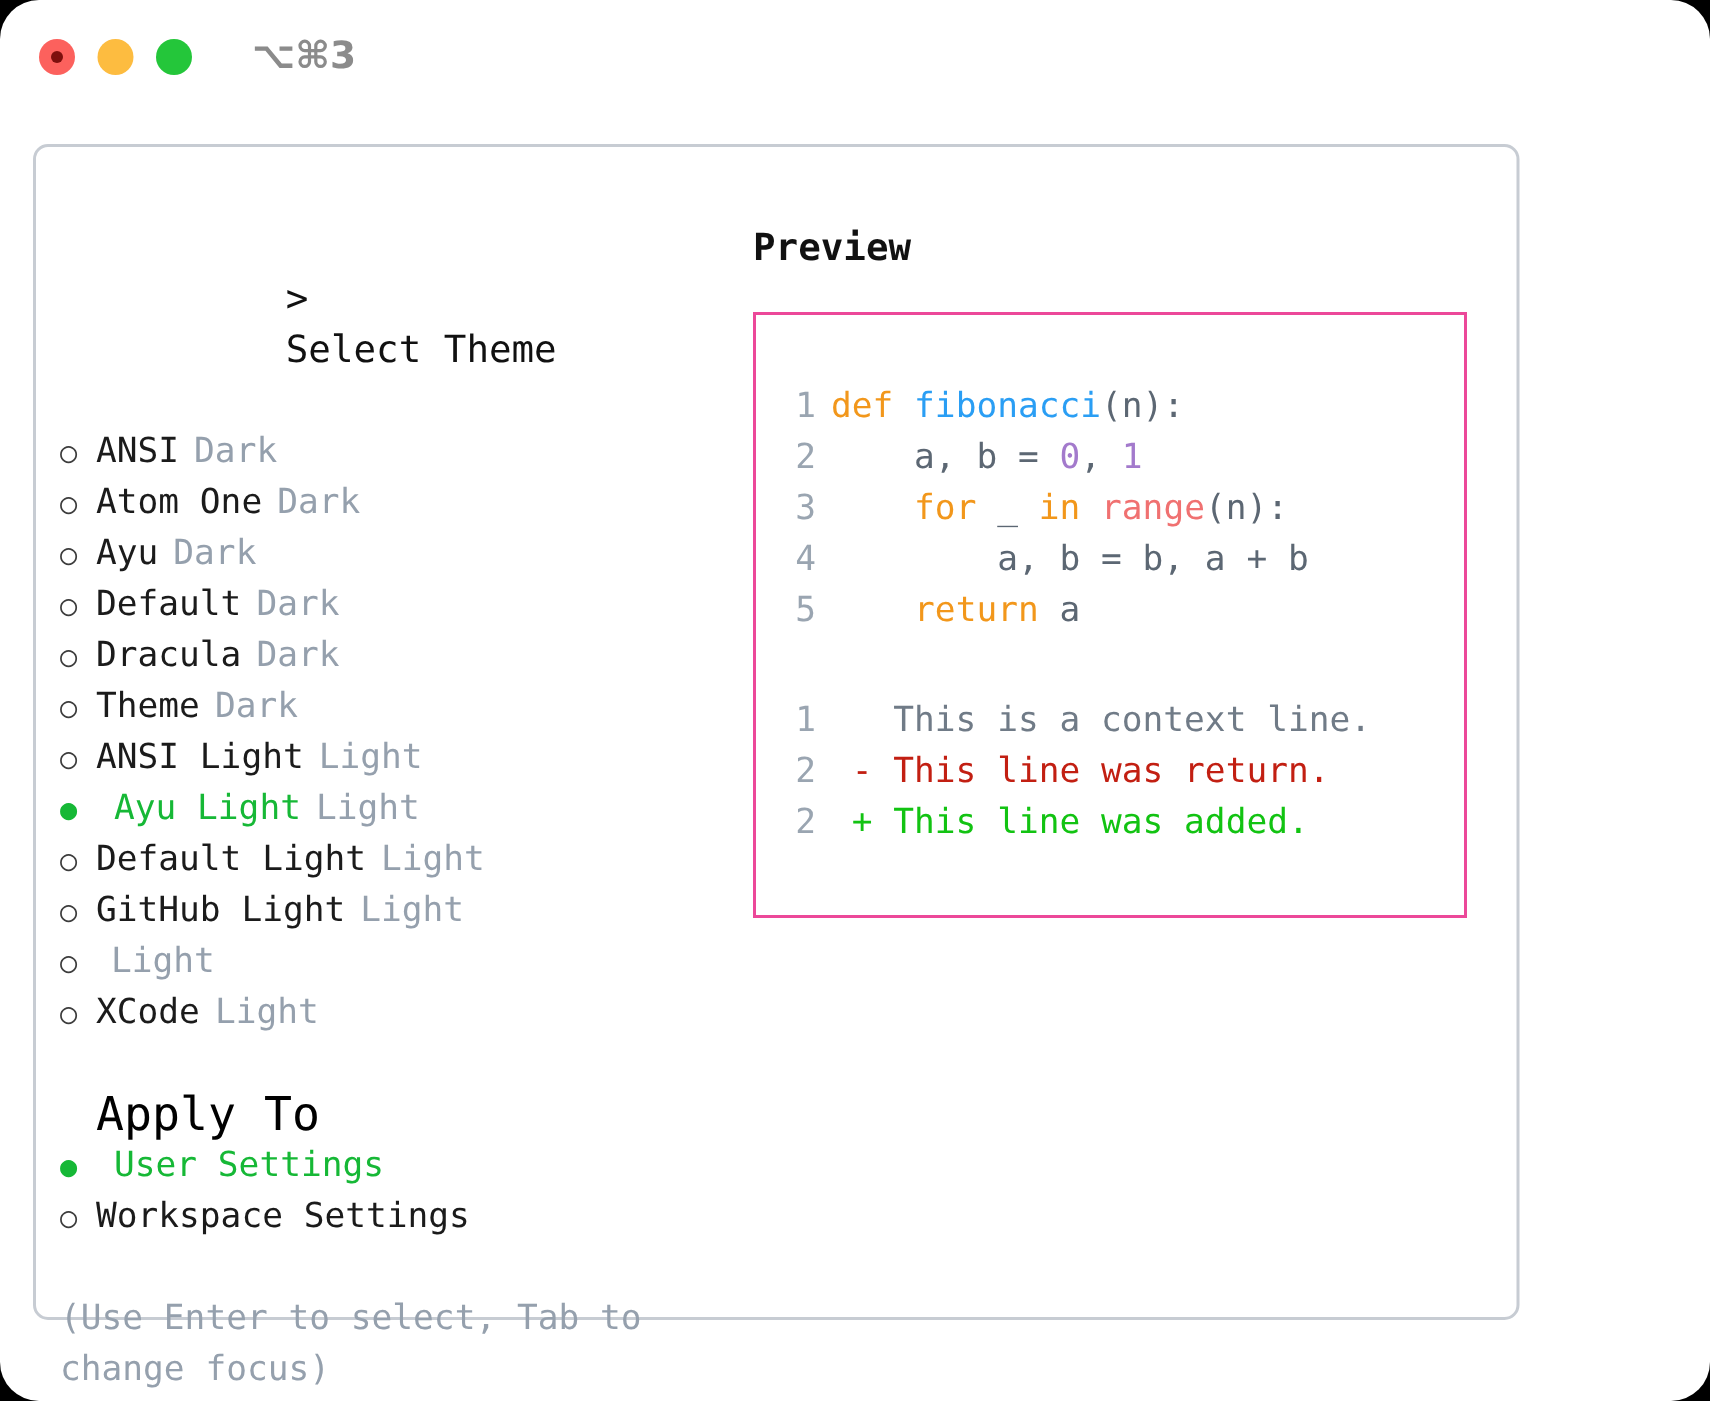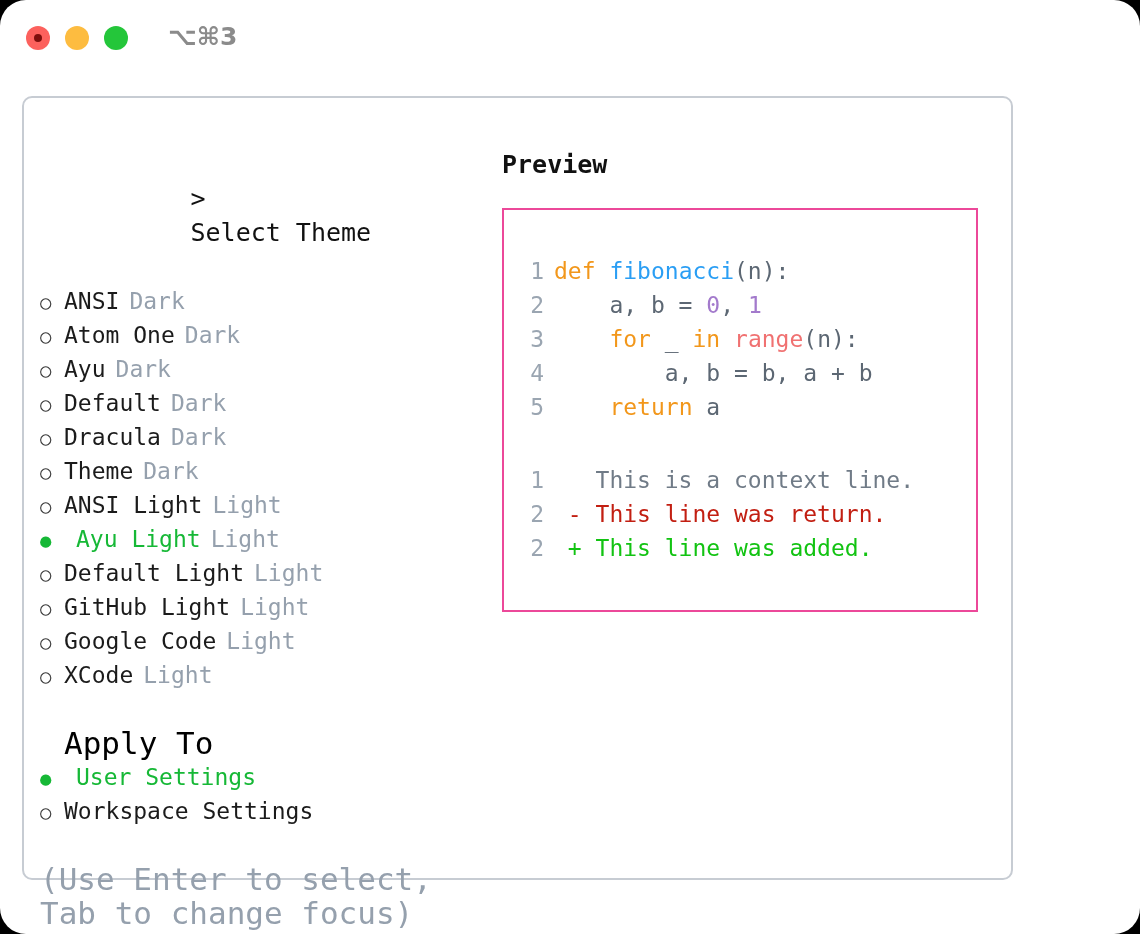--- a/index.html
+++ b/index.html
@@ -158,21 +158,21 @@
     font-size: 31px;
     color: #000000;
     line-height: 34px;
     padding-left: 24px;
     white-space: pre;
     font-family: "DejaVu Sans Mono", monospace;
   }
 
   .hint {
     margin-top: 34px;
-    font-size: 31px;
+    font-size: 23px;
     color: #95a0ad;
     line-height: 34px;
     width: 400px;
     white-space: pre-wrap;
     font-family: "DejaVu Sans Mono", monospace;
   }
 
   
   .preview-title {
     font-size: 25px;
@@ -254,21 +254,21 @@
             <div class="opt"><span class="bullet">○</span><span class="opt-label">ANSI</span><span class="opt-tag">Dark</span></div>
             <div class="opt"><span class="bullet">○</span><span class="opt-label">Atom One</span><span class="opt-tag">Dark</span></div>
             <div class="opt"><span class="bullet">○</span><span class="opt-label">Ayu</span><span class="opt-tag">Dark</span></div>
             <div class="opt"><span class="bullet">○</span><span class="opt-label">Default</span><span class="opt-tag">Dark</span></div>
             <div class="opt"><span class="bullet">○</span><span class="opt-label">Dracula</span><span class="opt-tag">Dark</span></div>
             <div class="opt"><span class="bullet">○</span><span class="opt-label">Theme</span><span class="opt-tag">Dark</span></div>
             <div class="opt"><span class="bullet">○</span><span class="opt-label">ANSI Light</span><span class="opt-tag">Light</span></div>
             <div class="opt selected"><span class="bullet on">●</span><span class="opt-label">Ayu Light</span><span class="opt-tag">Light</span></div>
             <div class="opt"><span class="bullet">○</span><span class="opt-label">Default Light</span><span class="opt-tag">Light</span></div>
             <div class="opt"><span class="bullet">○</span><span class="opt-label">GitHub Light</span><span class="opt-tag">Light</span></div>
-            <div class="opt"><span class="bullet">○</span><span class="opt-label">Google Code</span><span class="opt-tag">Light</span></div>
+            <div class="opt"><span class="bullet">○</span><span class="opt-tag">Light</span></div>
             <div class="opt"><span class="bullet">○</span><span class="opt-label">XCode</span><span class="opt-tag">Light</span></div>
           </div>
 
         <div class="spacer-block"></div>
 
         <div class="apply-title">Apply To</div>
         <div class="opt-list" id="apply-options">
             <div class="opt selected"><span class="bullet on">●</span><span class="opt-label">User Settings</span></div>
             <div class="opt"><span class="bullet">○</span><span class="opt-label">Workspace Settings</span></div>
           </div>

